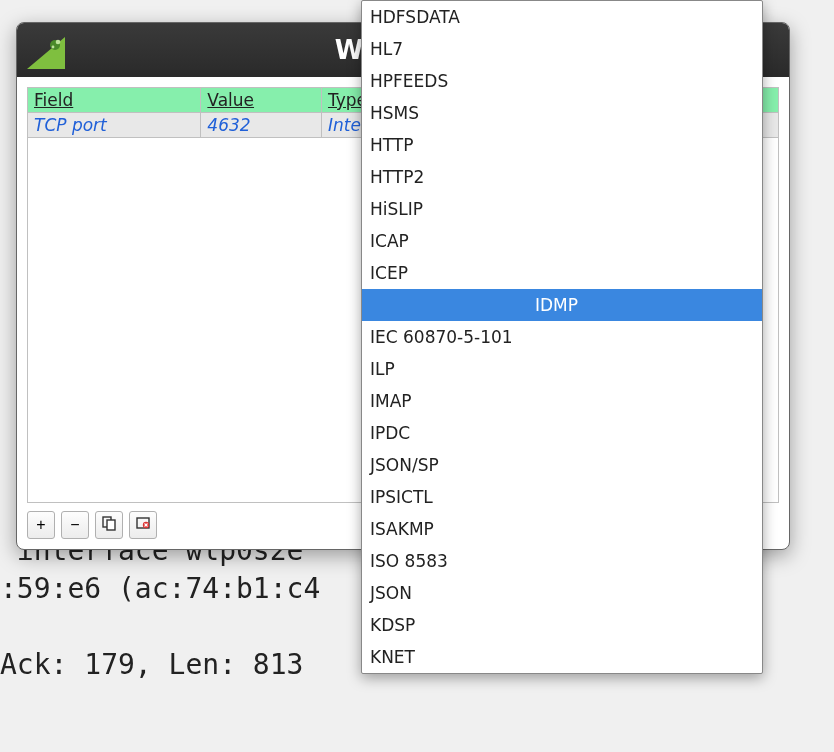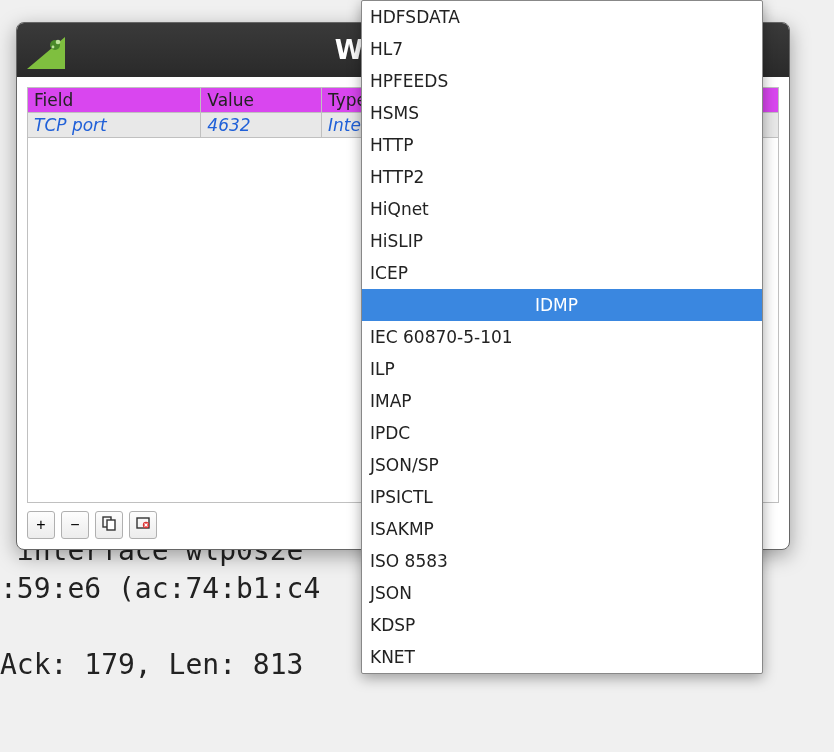--- a/index.html
+++ b/index.html
@@ -76,21 +76,22 @@
     }
     table.fields th, table.fields td {
       text-align: left;
       padding: 2px 6px;
       border-right: 1px solid #c0c0c0;
     }
     table.fields th {
       font-weight: 400;
       color: #222;
       border-bottom: 1px solid #c0c0c0;
-      background: #d946ef;
+      background: #86efac;
+      text-decoration: underline;
     }
     table.fields tbody tr.selected td {
       background: #e8e8e8;
       color: #2060d8;
       font-style: italic;
     }
     table.fields td:last-child, table.fields th:last-child { border-right: none; }
     .table-fill {
       flex: 1;
       background: #fff;
@@ -211,22 +212,22 @@
   </div>
 </div>
 
 <div class="dropdown">
   <div class="dd-item">HDFSDATA</div>
   <div class="dd-item">HL7</div>
   <div class="dd-item">HPFEEDS</div>
   <div class="dd-item">HSMS</div>
   <div class="dd-item">HTTP</div>
   <div class="dd-item">HTTP2</div>
-  <div class="dd-item">HiQnet</div>
   <div class="dd-item">HiSLIP</div>
+  <div class="dd-item">ICAP</div>
   <div class="dd-item">ICEP</div>
   <div class="dd-item selected">IDMP</div>
   <div class="dd-item">IEC 60870-5-101</div>
   <div class="dd-item">ILP</div>
   <div class="dd-item">IMAP</div>
   <div class="dd-item">IPDC</div>
   <div class="dd-item">JSON/SP</div>
   <div class="dd-item">IPSICTL</div>
   <div class="dd-item">ISAKMP</div>
   <div class="dd-item">ISO 8583</div>

